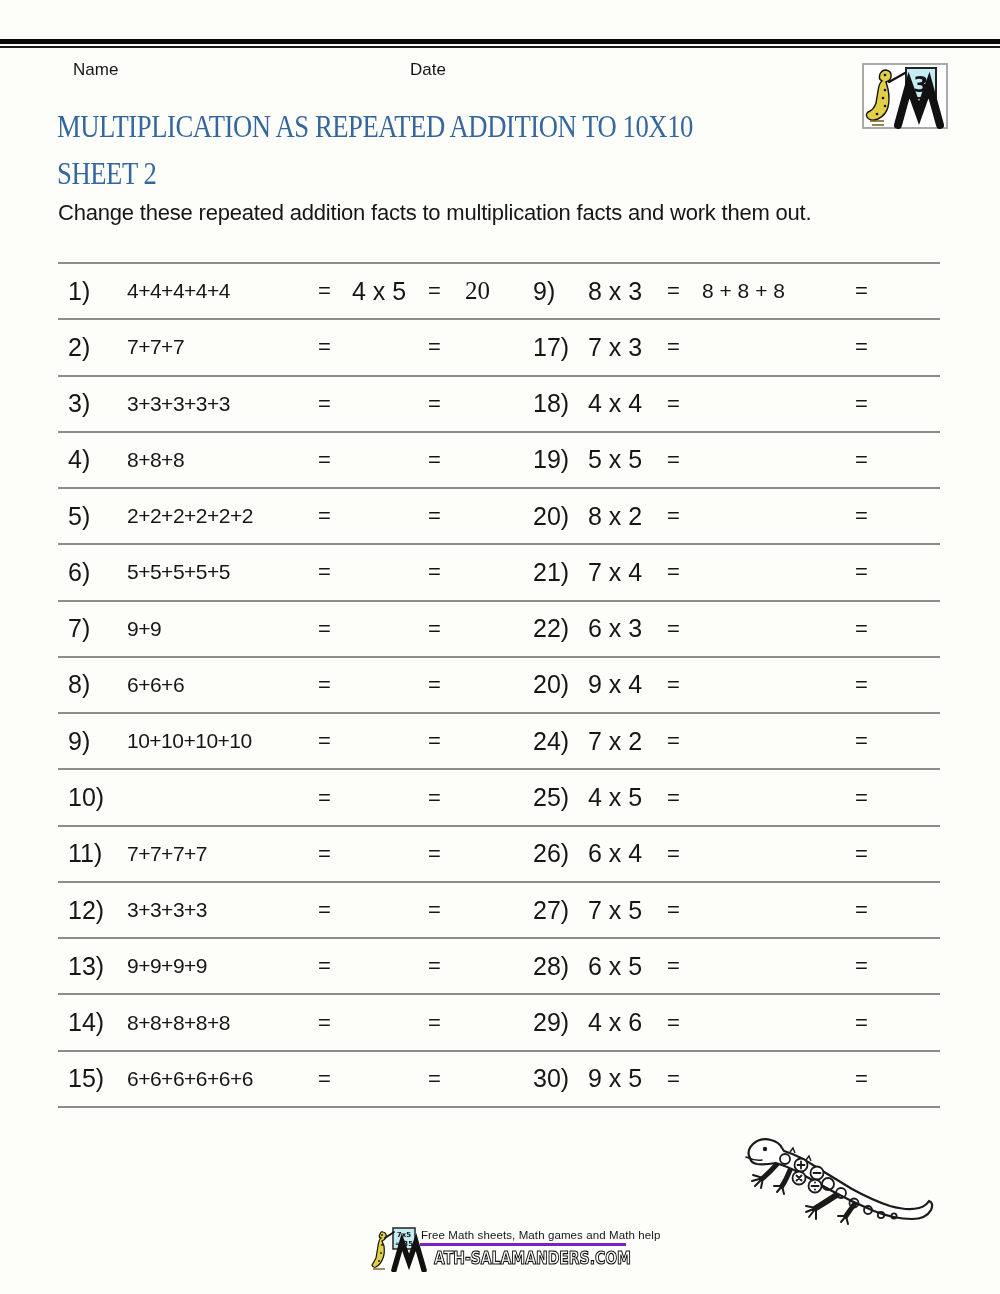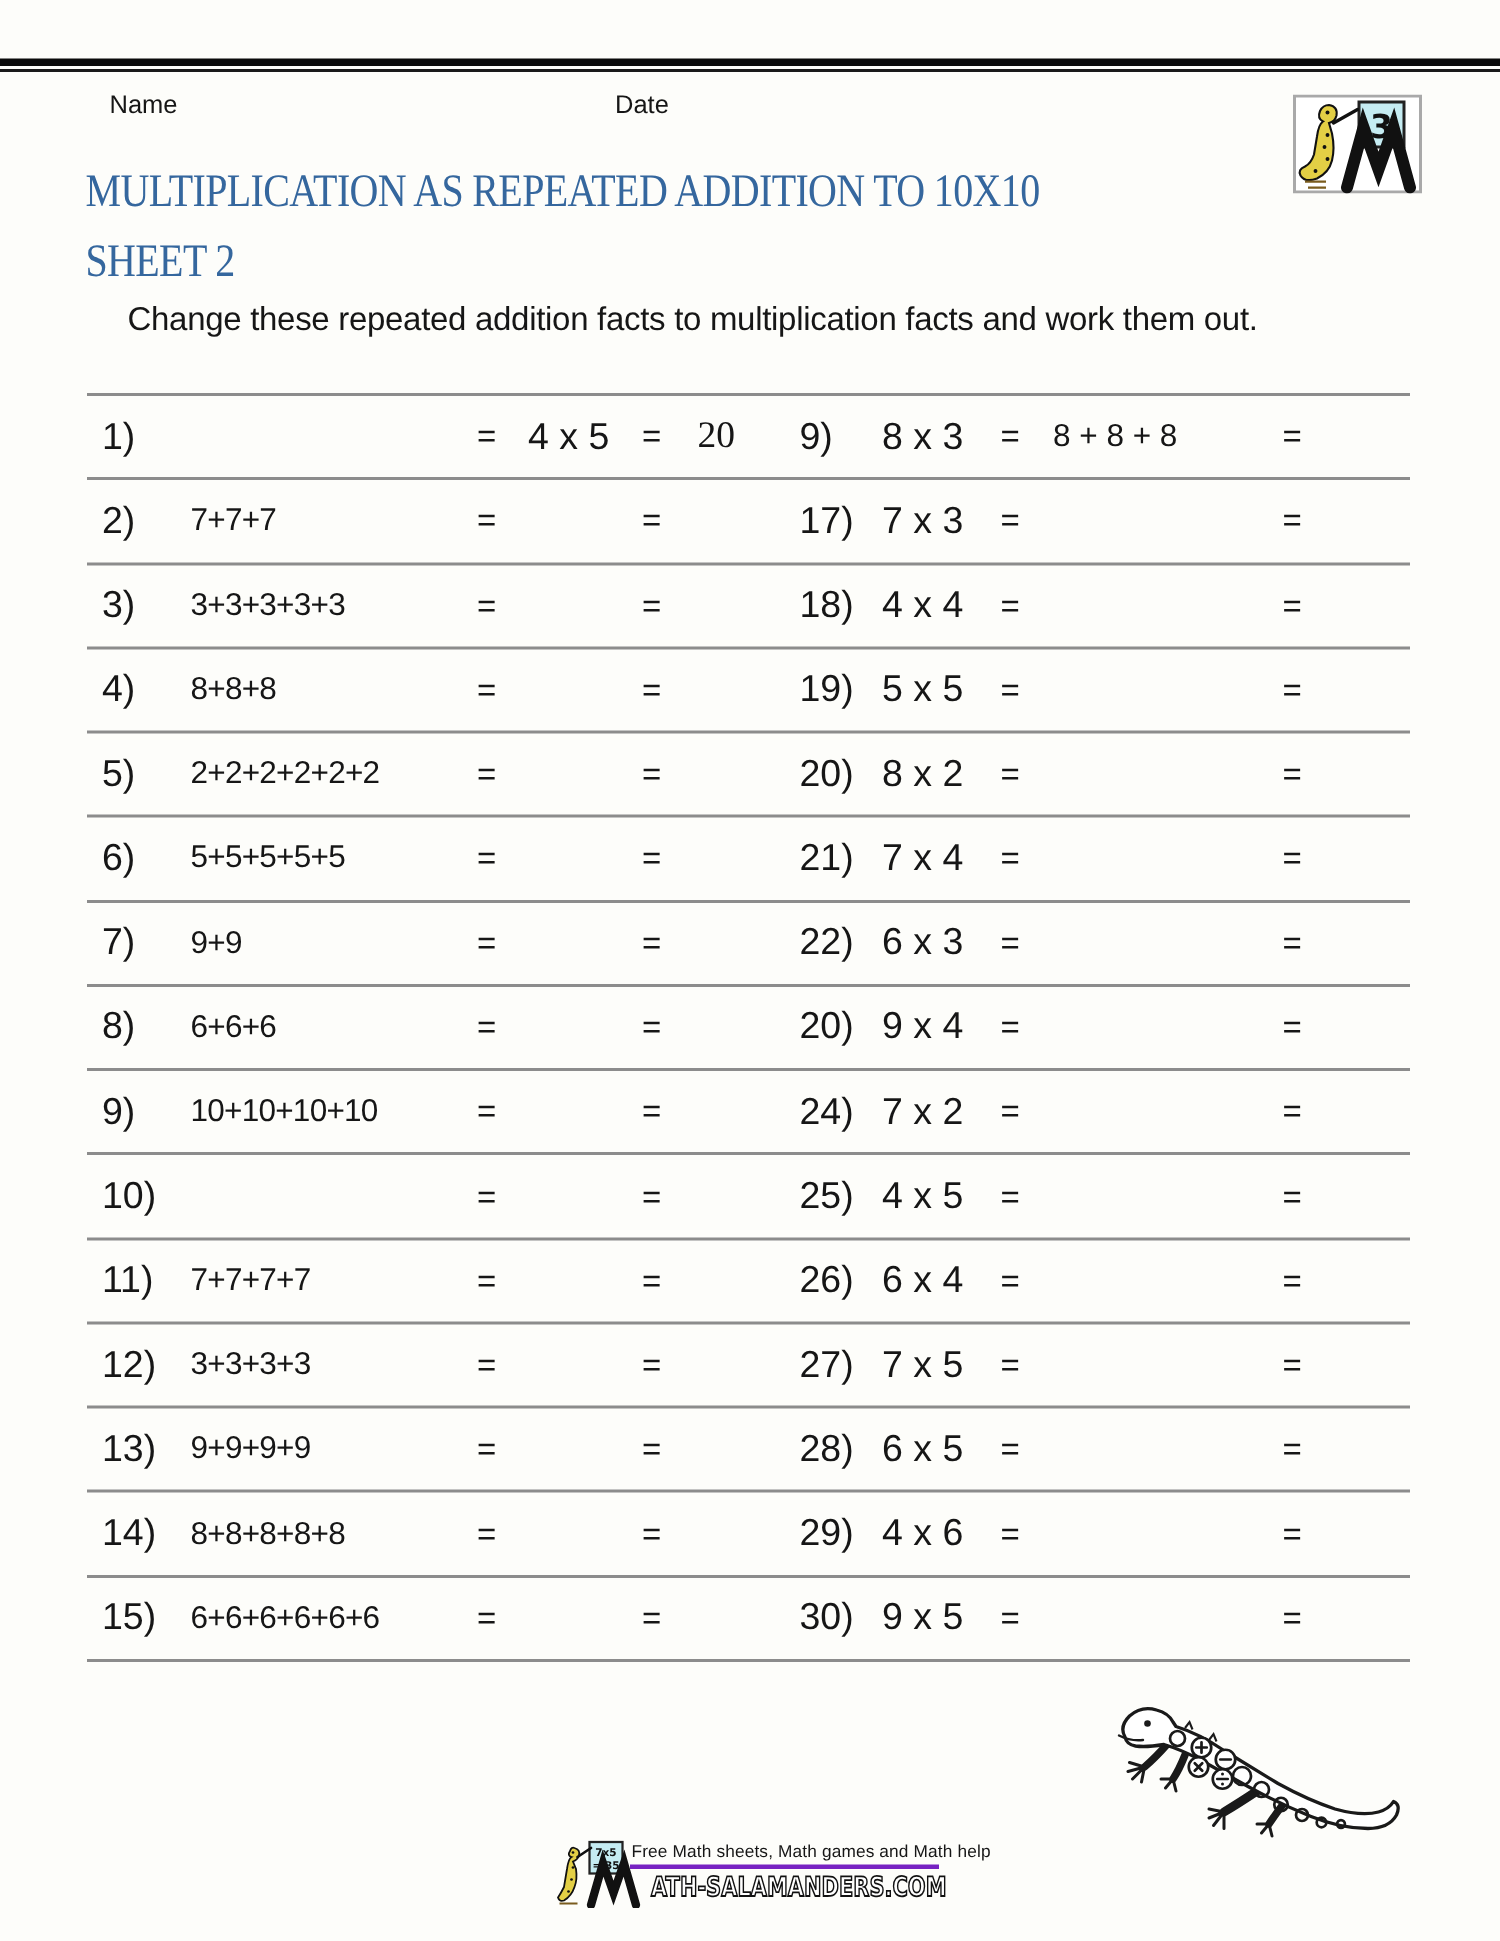--- a/index.html
+++ b/index.html
@@ -10,21 +10,21 @@
   .rule-a{left:0;top:39px;width:1000px;height:5px;background:#0a0a0a;}
   .rule-b{left:0;top:46px;width:1000px;height:2px;background:#1a1a1a;}
   
   .name-label{left:60px;top:60px;font-size:17px;margin-left:13px;}
   .date-label{left:410px;top:60px;font-size:17px;}
   .grade-badge{left:862px;top:63px;}
   
   .title{left:57px;top:103px;font-family:"Liberation Serif",serif;font-size:31px;
          color:#35679e;letter-spacing:-0.5px;line-height:47px;transform:scaleX(.86);
          transform-origin:left top;white-space:nowrap;}
-  .instruction{left:58px;top:200px;font-size:22px;letter-spacing:-0.2px;white-space:nowrap;margin-left:27px;}
+  .instruction{left:58px;top:200px;font-size:22px;letter-spacing:-0.2px;white-space:nowrap;}
   
   .wtable{left:58px;top:262px;width:882px;height:844px;display:flex;flex-direction:column;
           border-bottom:2px solid #8c8c8c;}
   .row{position:relative;flex:1;border-top:2px solid #8c8c8c;}
   .c{position:absolute;top:0;height:100%;display:flex;align-items:center;white-space:pre;}
   .c1{left:10px;font-size:25px;}
   .c2{left:69px;font-size:21px;letter-spacing:-0.5px;}
   .c3{left:260px;font-size:22px;}
   .c4{left:294px;font-size:25px;}
   .c5{left:370px;font-size:22px;}
@@ -72,20 +72,21 @@
   <div class="abs title">
     <div>MULTIPLICATION AS REPEATED ADDITION TO 10X10</div>
     <div>SHEET 2</div>
   </div>
 
   <div class="abs instruction">Change these repeated addition facts to multiplication facts and work them out.</div>
 
   <div class="abs wtable">
       <div class="row">
         <span class="c c1">1)</span>
+        <span class="c c2">4+4+4+4+4</span>
         <span class="c c3">=</span>
         <span class="c c4">4 x 5</span>
         <span class="c c5">=</span>
         <span class="c c6">20</span>
         <span class="c c7">9)</span>
         <span class="c c8">8 x 3</span>
         <span class="c c9">=</span>
         <span class="c c10">8 + 8 + 8</span>
         <span class="c c11">=</span>
       </div>

